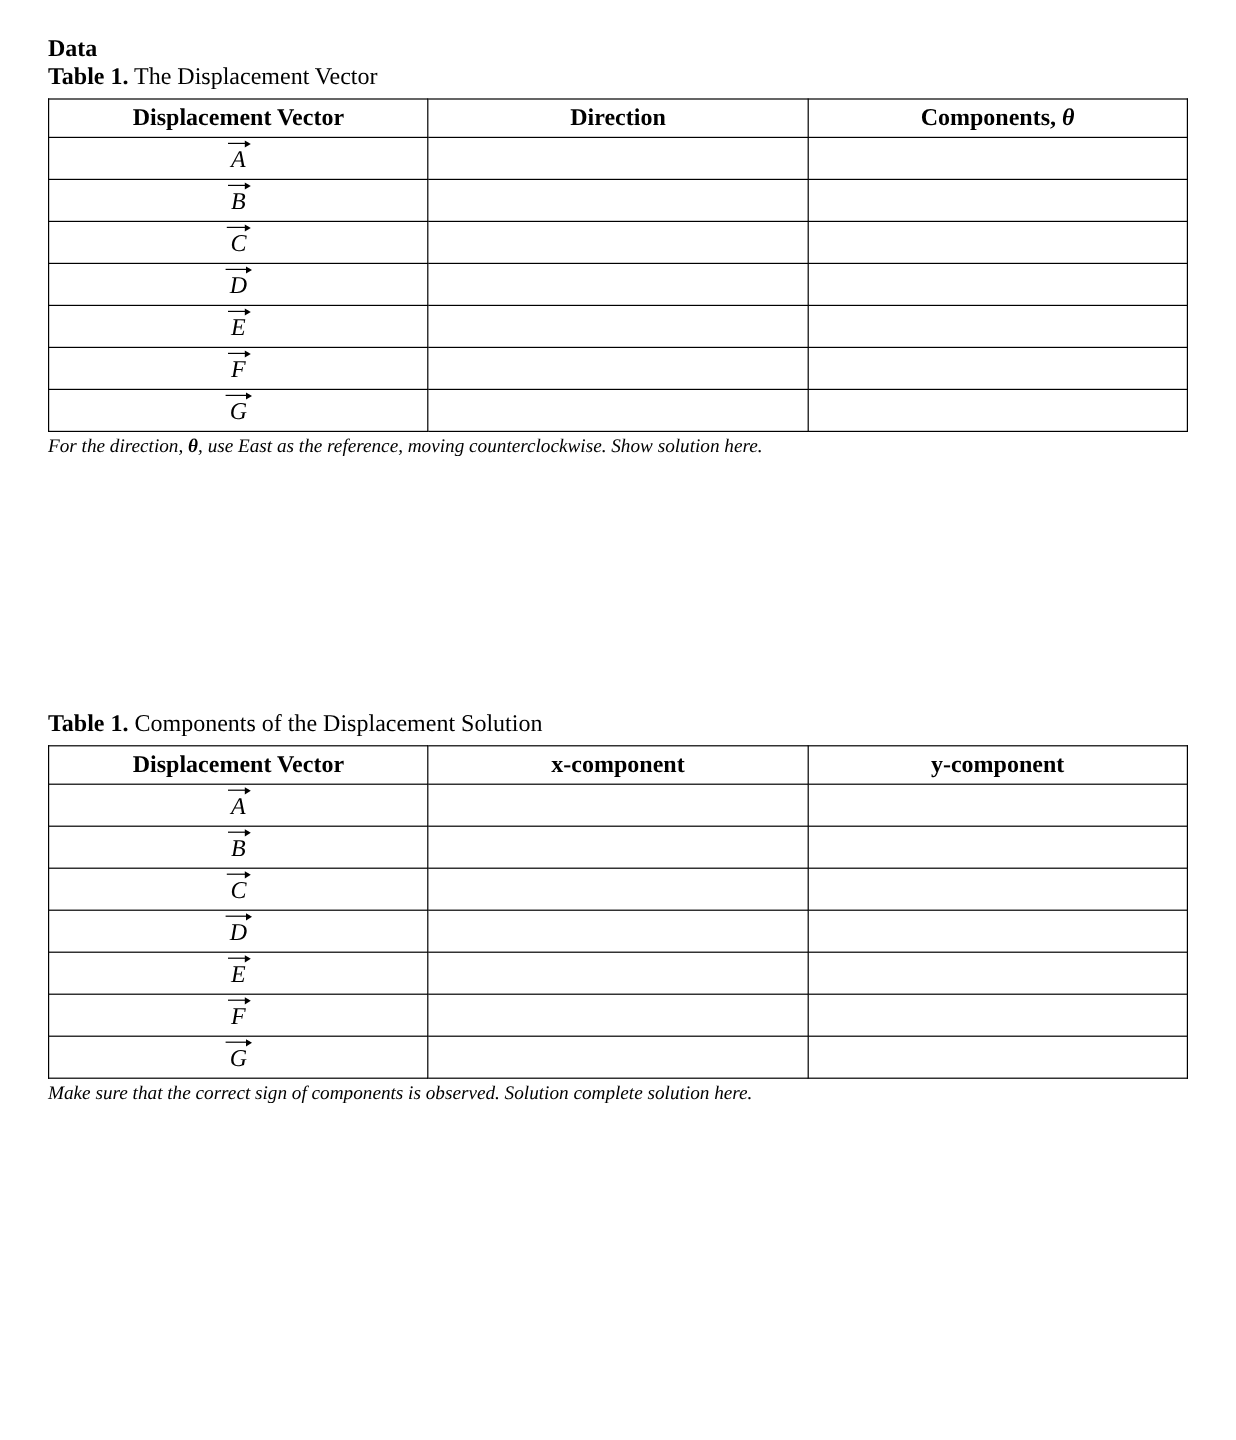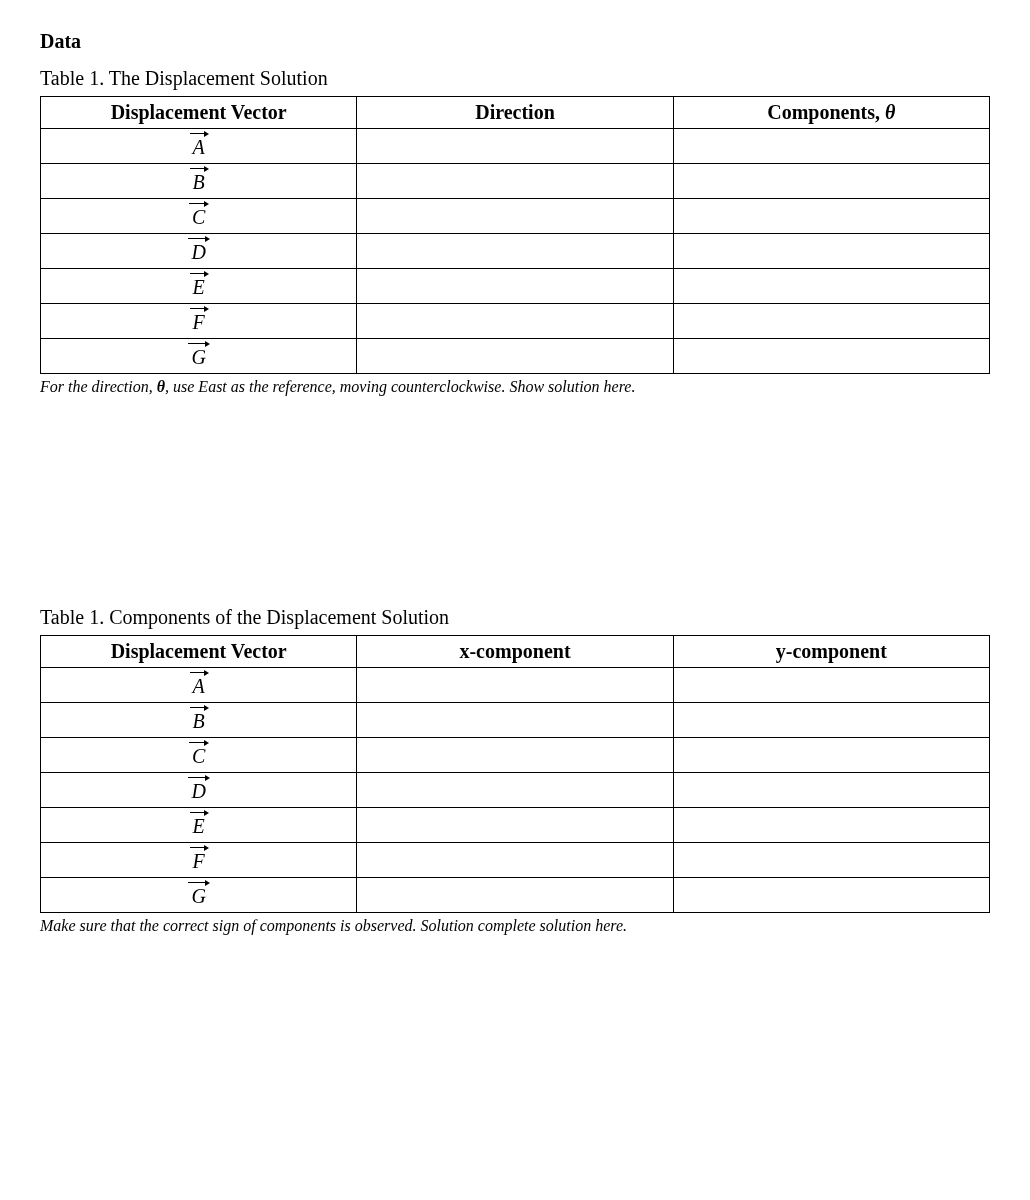--- a/index.html
+++ b/index.html
@@ -10,27 +10,26 @@
     body {
       font-family: "Times New Roman", Times, serif;
       font-size: 20px;
       background: #fff;
       color: #000;
       padding: 30px 40px;
       width: 1030px;
     }
     .heading {
       font-weight: bold;
-      margin-bottom: 14px;
     }
     .table-caption {
       margin-bottom: 6px;
     }
     .table-caption .label {
-      font-weight: normal;
+      font-weight: bold;
       text-align: center;
     }
     table {
       border-collapse: collapse;
       width: 100%;
       table-layout: fixed;
       border-radius: 28px;
     }
     table td, table th {
       border: 1.5px solid #000;
@@ -81,21 +80,21 @@
       font-style: italic;
       font-weight: bold;
     }
   </style>
 </head>
 <body>
 
 <div class="heading">Data</div>
 
 <div class="table-caption">
-  <span class="label">Table 1.</span><span> The Displacement Solution</span>
+  <span class="label">Table 1.</span><span> The Displacement Vector</span>
 </div>
 
 <table>
   <thead>
     <tr>
       <th>Displacement Vector</th>
       <th>Direction</th>
       <th>
         <span>Components, </span><span class="theta">θ</span>
       </th>

